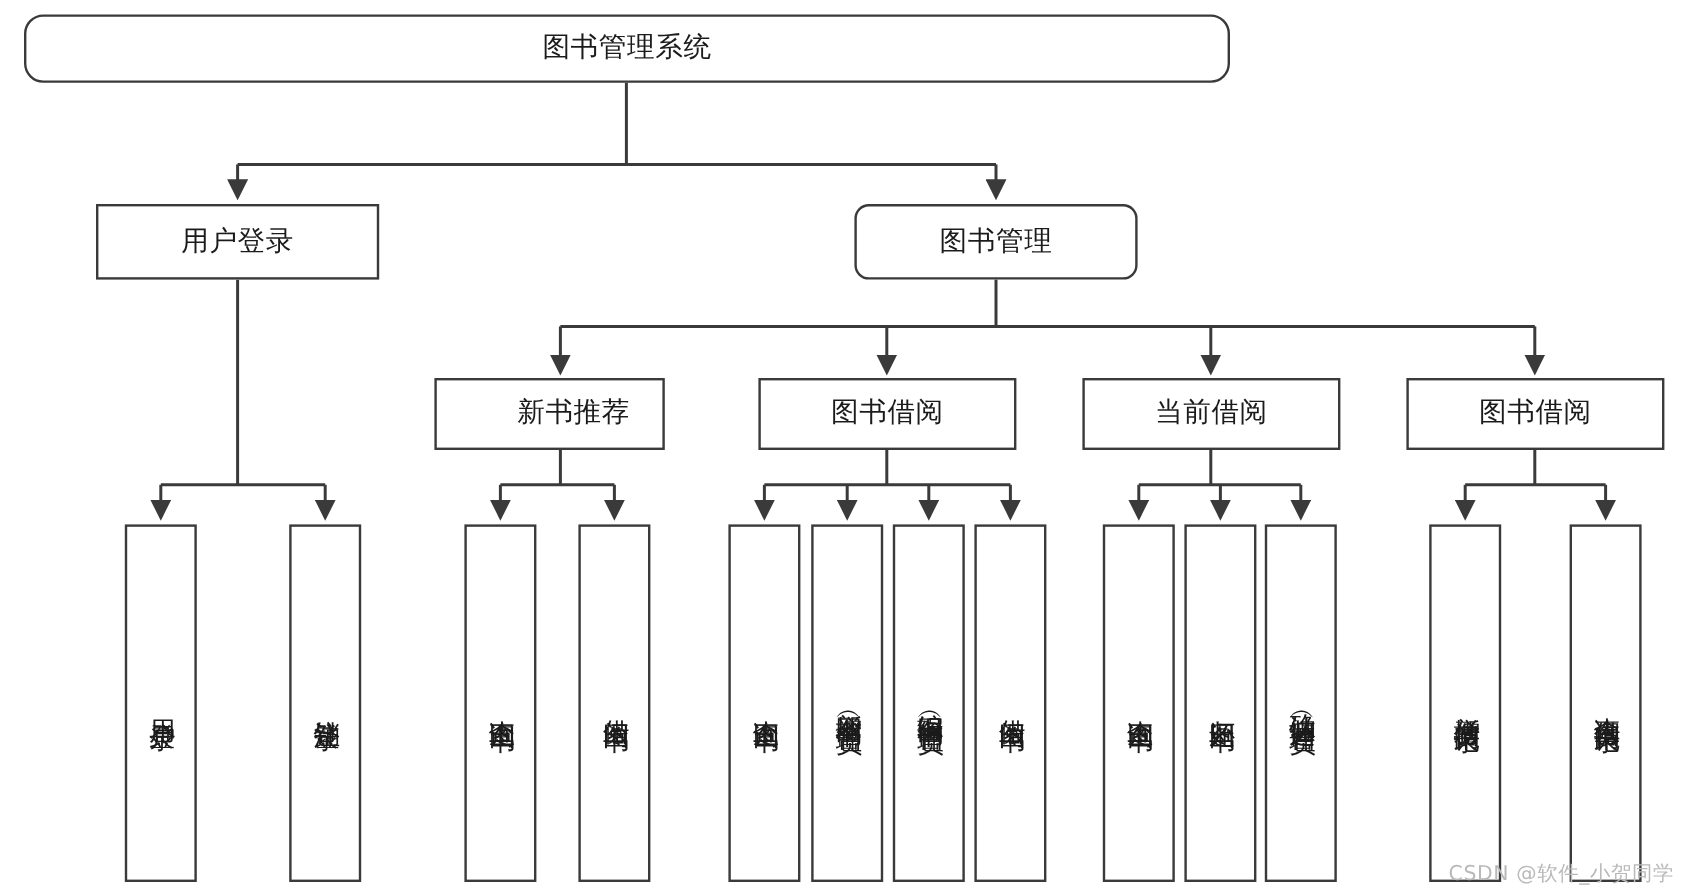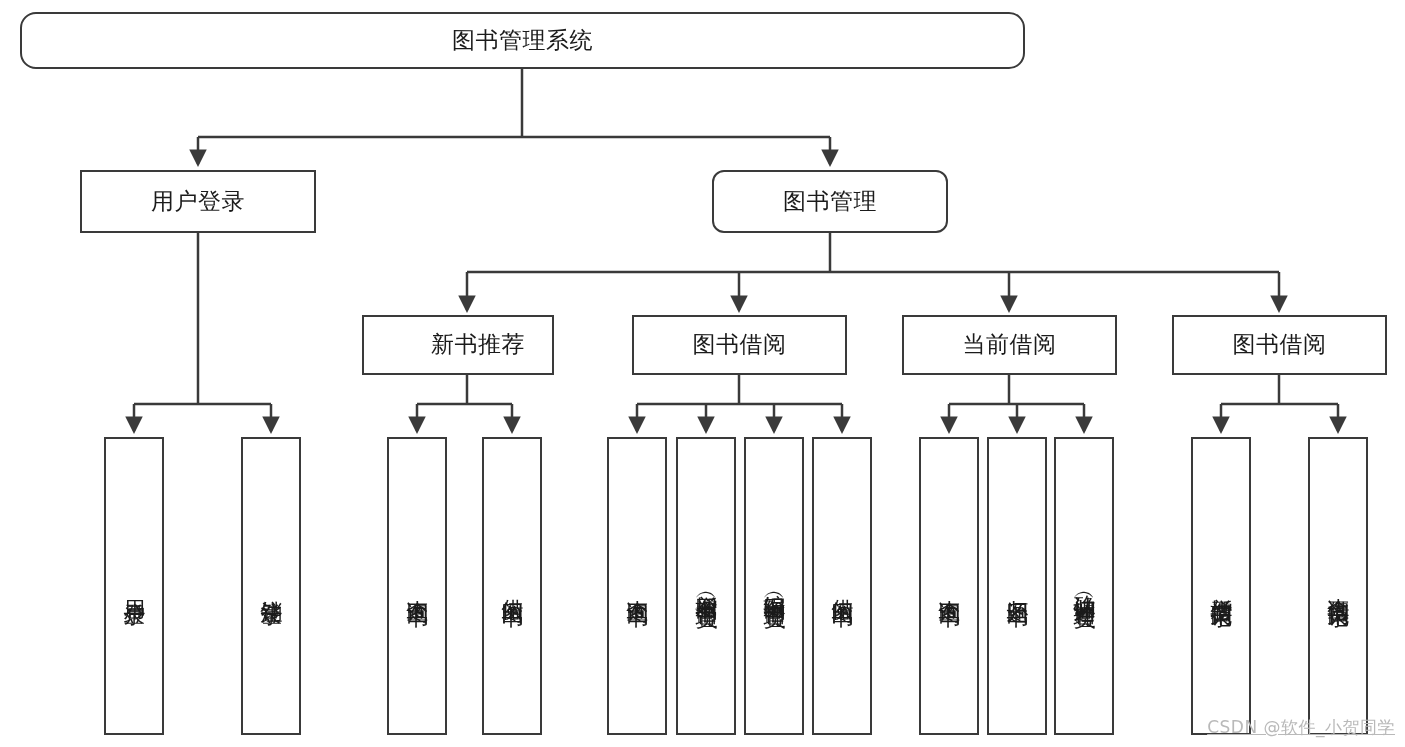--- a/index.html
+++ b/index.html
@@ -59,21 +59,20 @@
   }
   #watermark {
     position: absolute;
     right: 10px;
     bottom: 8px;
     font-size: 17px;
     color: #b9b9b9;
     letter-spacing: 0.5px;
     white-space: nowrap;
     user-select: none;
-    text-decoration: underline;
   }
 </style>
 </head>
 <body>
 
 <div id="diagram-root">
 
   <svg id="connector-layer" viewBox="0 0 1405 747" width="1405" height="747" xmlns="http://www.w3.org/2000/svg">
     <defs>
       <marker id="arrow" viewBox="0 0 12 12" refX="10" refY="6" markerWidth="7" markerHeight="7" orient="auto-start-reverse">

